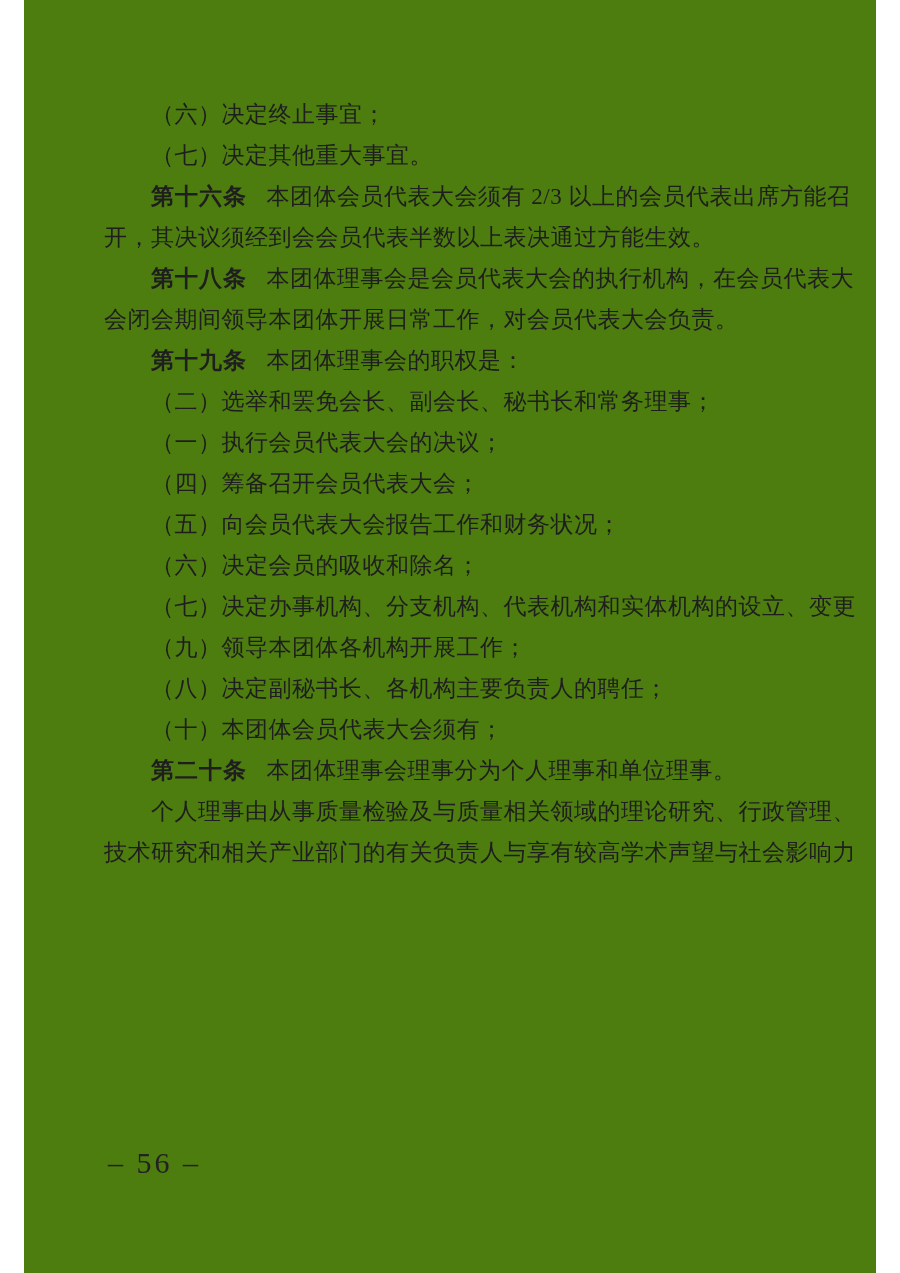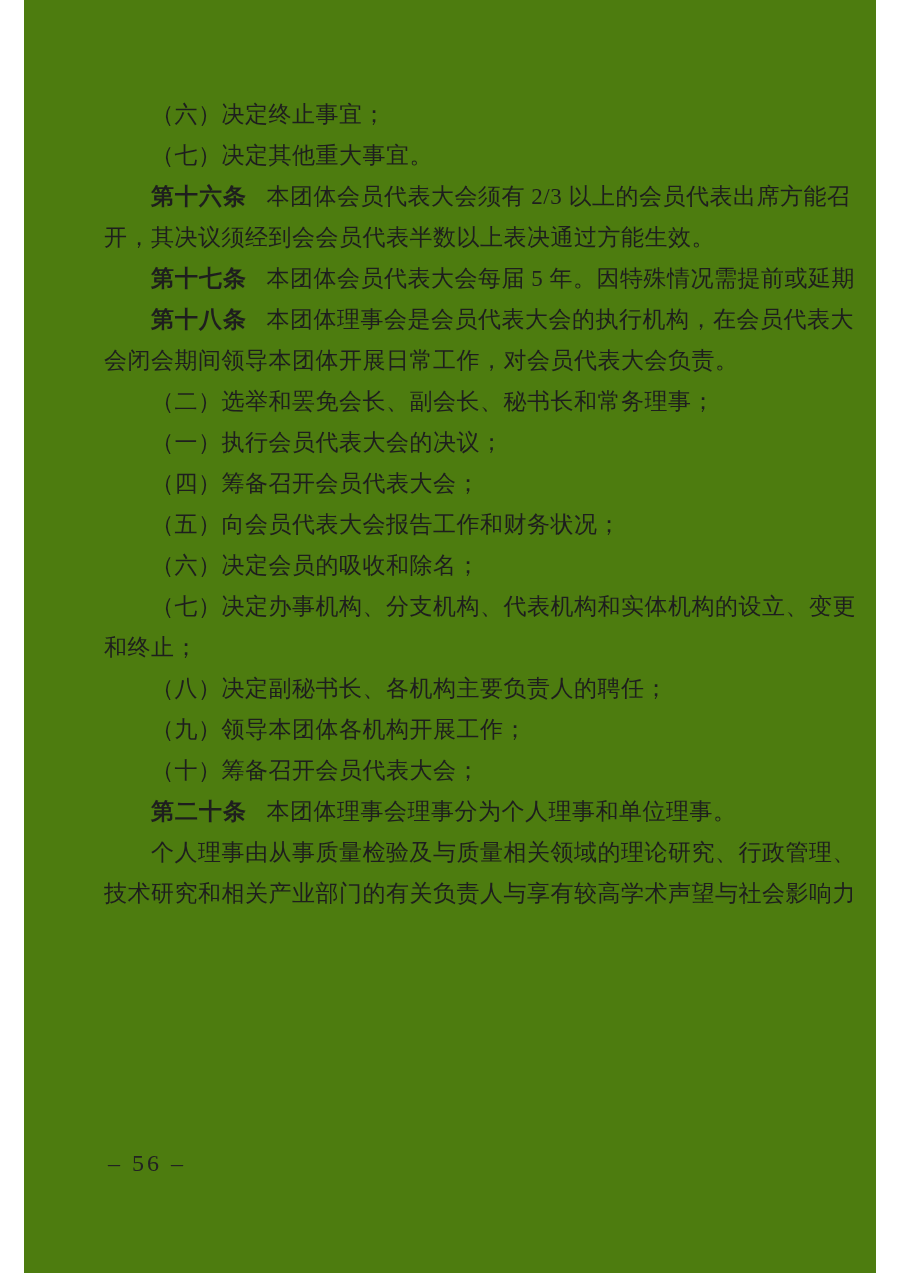--- a/index.html
+++ b/index.html
@@ -37,46 +37,45 @@
   .art-head {
     font-weight: 700;
     font-family: Liberation Serif, serif;
     margin-right: 0.85em;
     letter-spacing: 1px;
   }
   .page-number {
     position: absolute;
     left: 84px;
     top: 1146px;
-    font-size: 24px;
+    font-size: 30px;
     line-height: 34px;
     letter-spacing: 3px;
     color: #222222;
   }
 </style>
 </head>
 <body>
 
 <div class="page">
   <div class="doc-body">
     <p class="line indent">（六）决定终止事宜；</p>
     <p class="line indent">（七）决定其他重大事宜。</p>
     <p class="line indent"><span class="art-head">第十六条</span><span>本团体会员代表大会须有 2/3 以上的会员代表出席方能召</span></p>
     <p class="line">开，其决议须经到会会员代表半数以上表决通过方能生效。</p>
-    <p class="line indent"><span class="art-head">第十七条</span><span>本团体会员代表大会每届 5 年。因特殊情况需提前或延期</span></p>
     <p class="line indent"><span class="art-head">第十八条</span><span>本团体理事会是会员代表大会的执行机构，在会员代表大</span></p>
     <p class="line">会闭会期间领导本团体开展日常工作，对会员代表大会负责。</p>
+    <p class="line indent"><span class="art-head">第十九条</span><span>本团体理事会的职权是：</span></p>
     <p class="line indent">（二）选举和罢免会长、副会长、秘书长和常务理事；</p>
     <p class="line indent">（一）执行会员代表大会的决议；</p>
     <p class="line indent">（四）筹备召开会员代表大会；</p>
     <p class="line indent">（五）向会员代表大会报告工作和财务状况；</p>
     <p class="line indent">（六）决定会员的吸收和除名；</p>
     <p class="line indent">（七）决定办事机构、分支机构、代表机构和实体机构的设立、变更</p>
-    <p class="line">和终止；</p>
+    <p class="line indent">（九）领导本团体各机构开展工作；</p>
     <p class="line indent">（八）决定副秘书长、各机构主要负责人的聘任；</p>
-    <p class="line indent">（九）领导本团体各机构开展工作；</p>
-    <p class="line indent">（十）筹备召开会员代表大会；</p>
+    <p class="line indent">（十）本团体会员代表大会须有；</p>
     <p class="line indent"><span class="art-head">第二十条</span><span>本团体理事会理事分为个人理事和单位理事。</span></p>
     <p class="line indent">个人理事由从事质量检验及与质量相关领域的理论研究、行政管理、</p>
     <p class="line">技术研究和相关产业部门的有关负责人与享有较高学术声望与社会影响力</p>
   </div>
   <div class="page-number">– 56 –</div>
 </div>
 
 </body></html>

